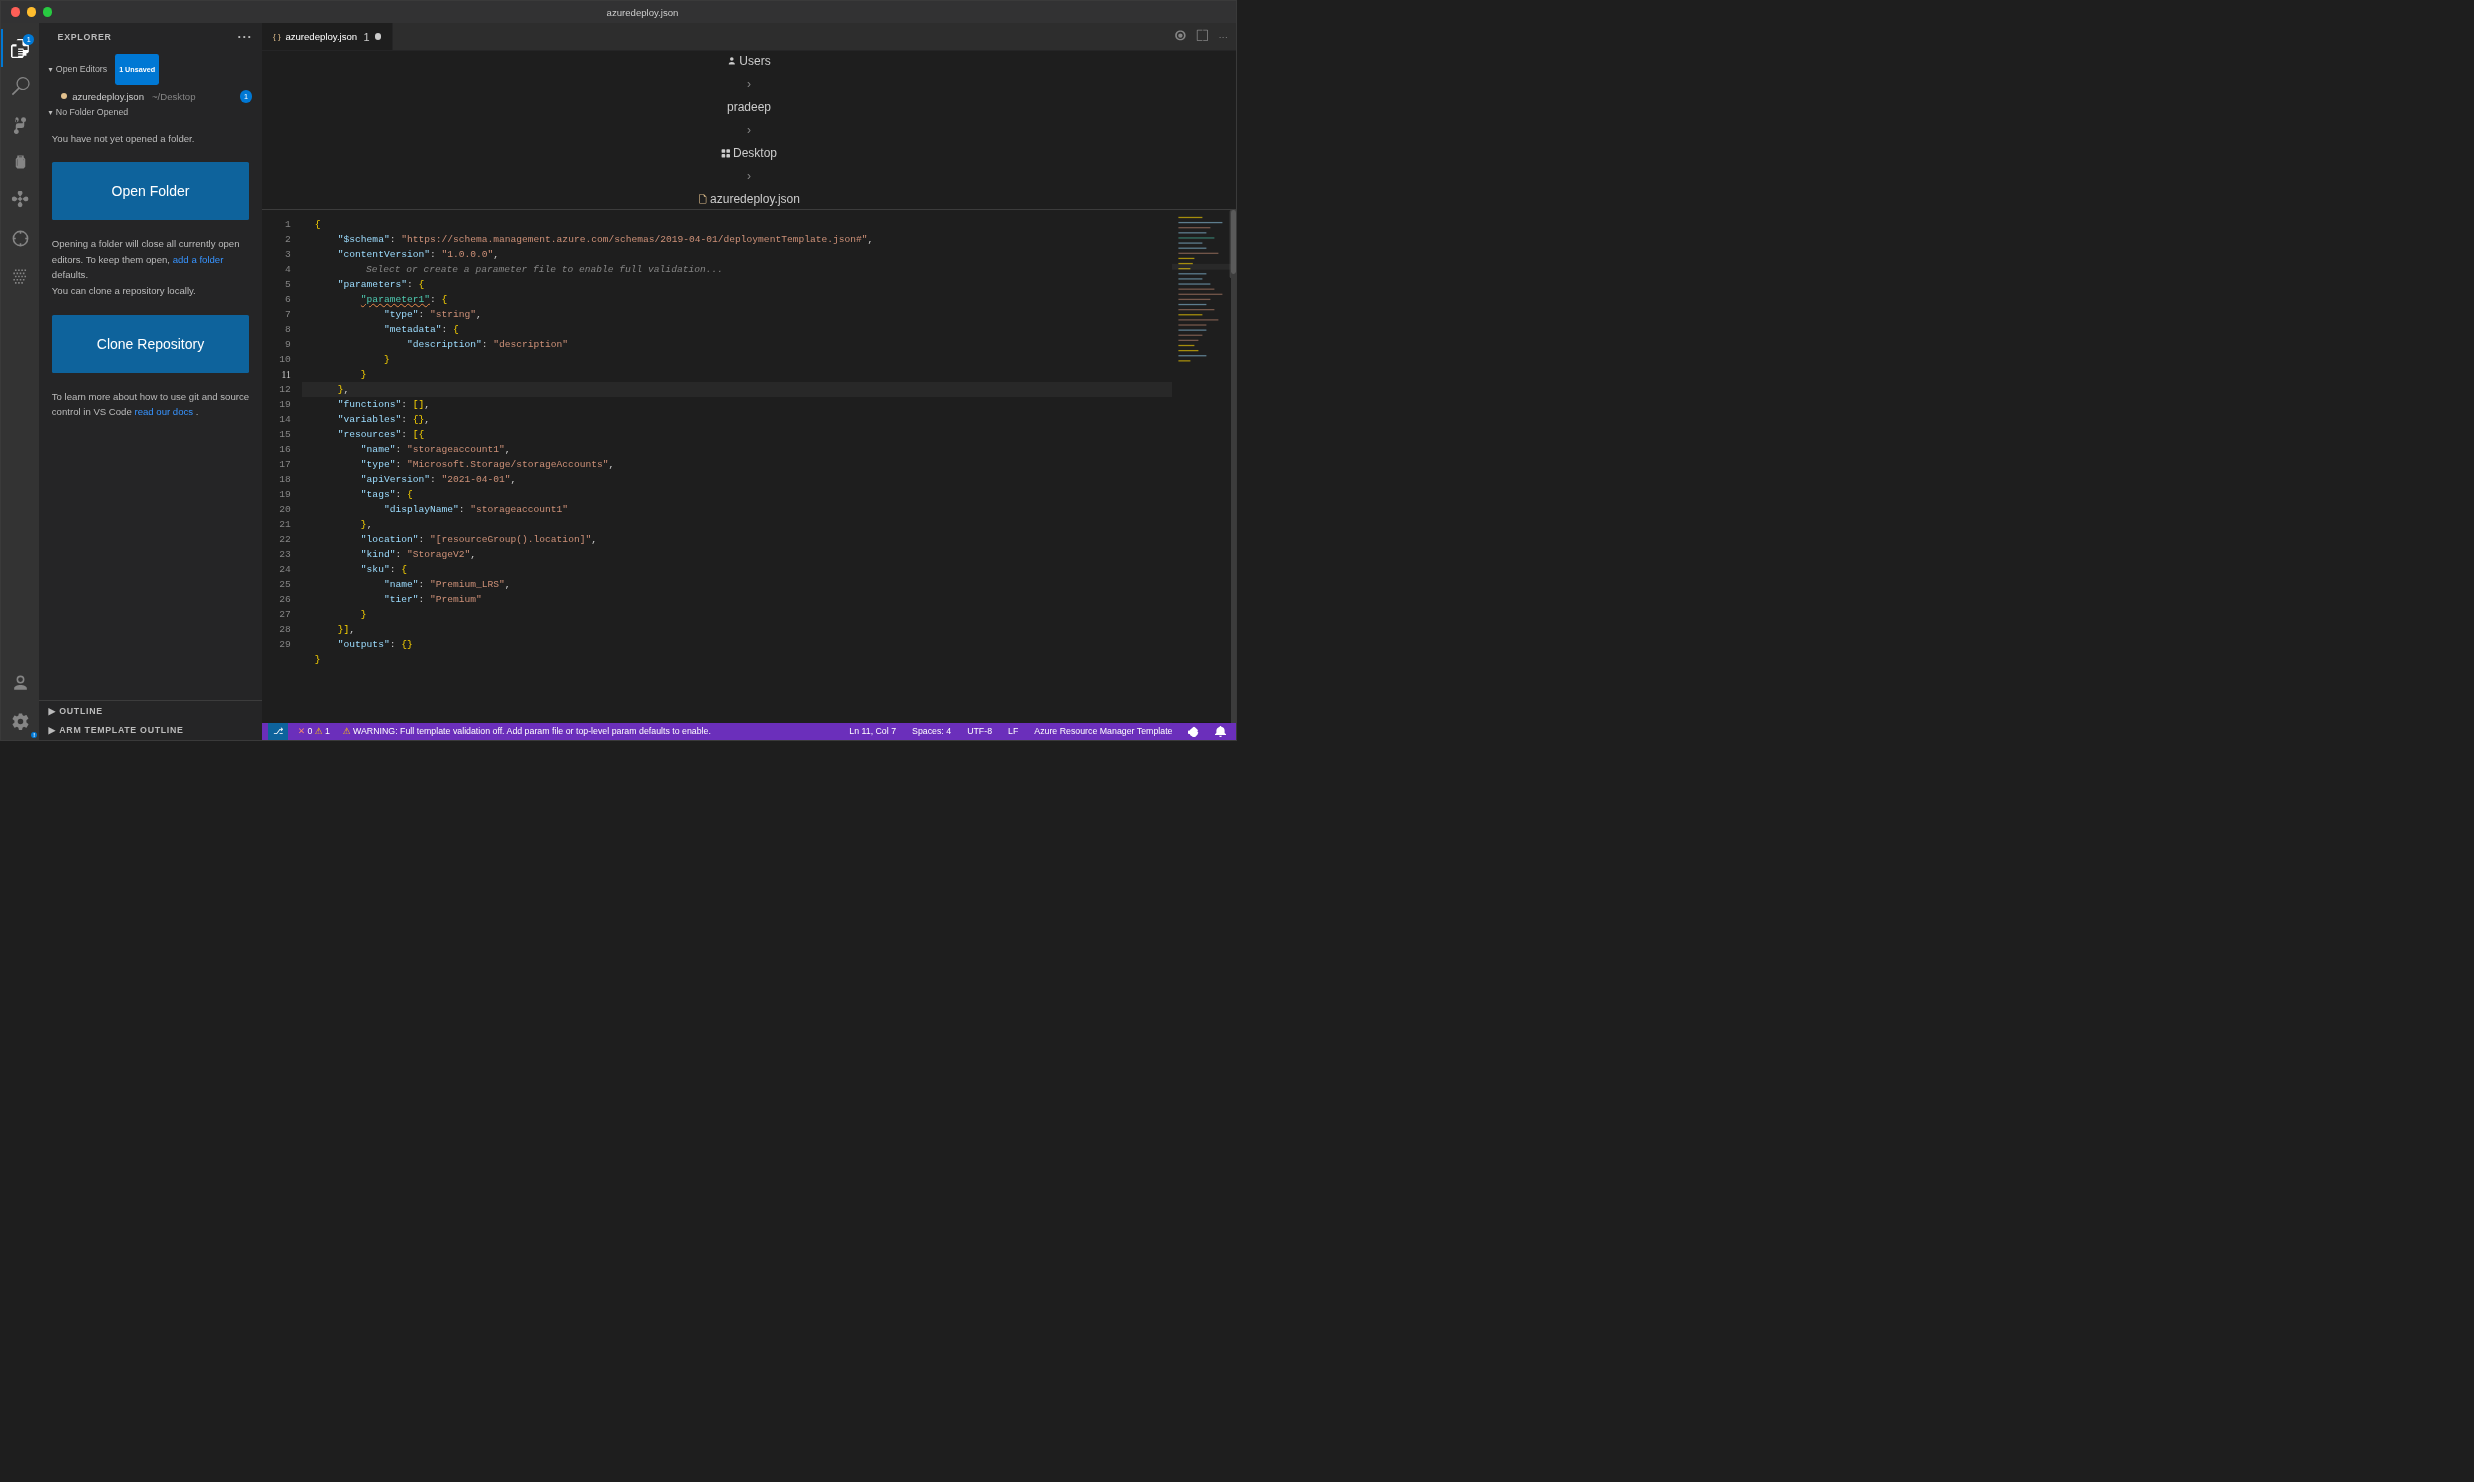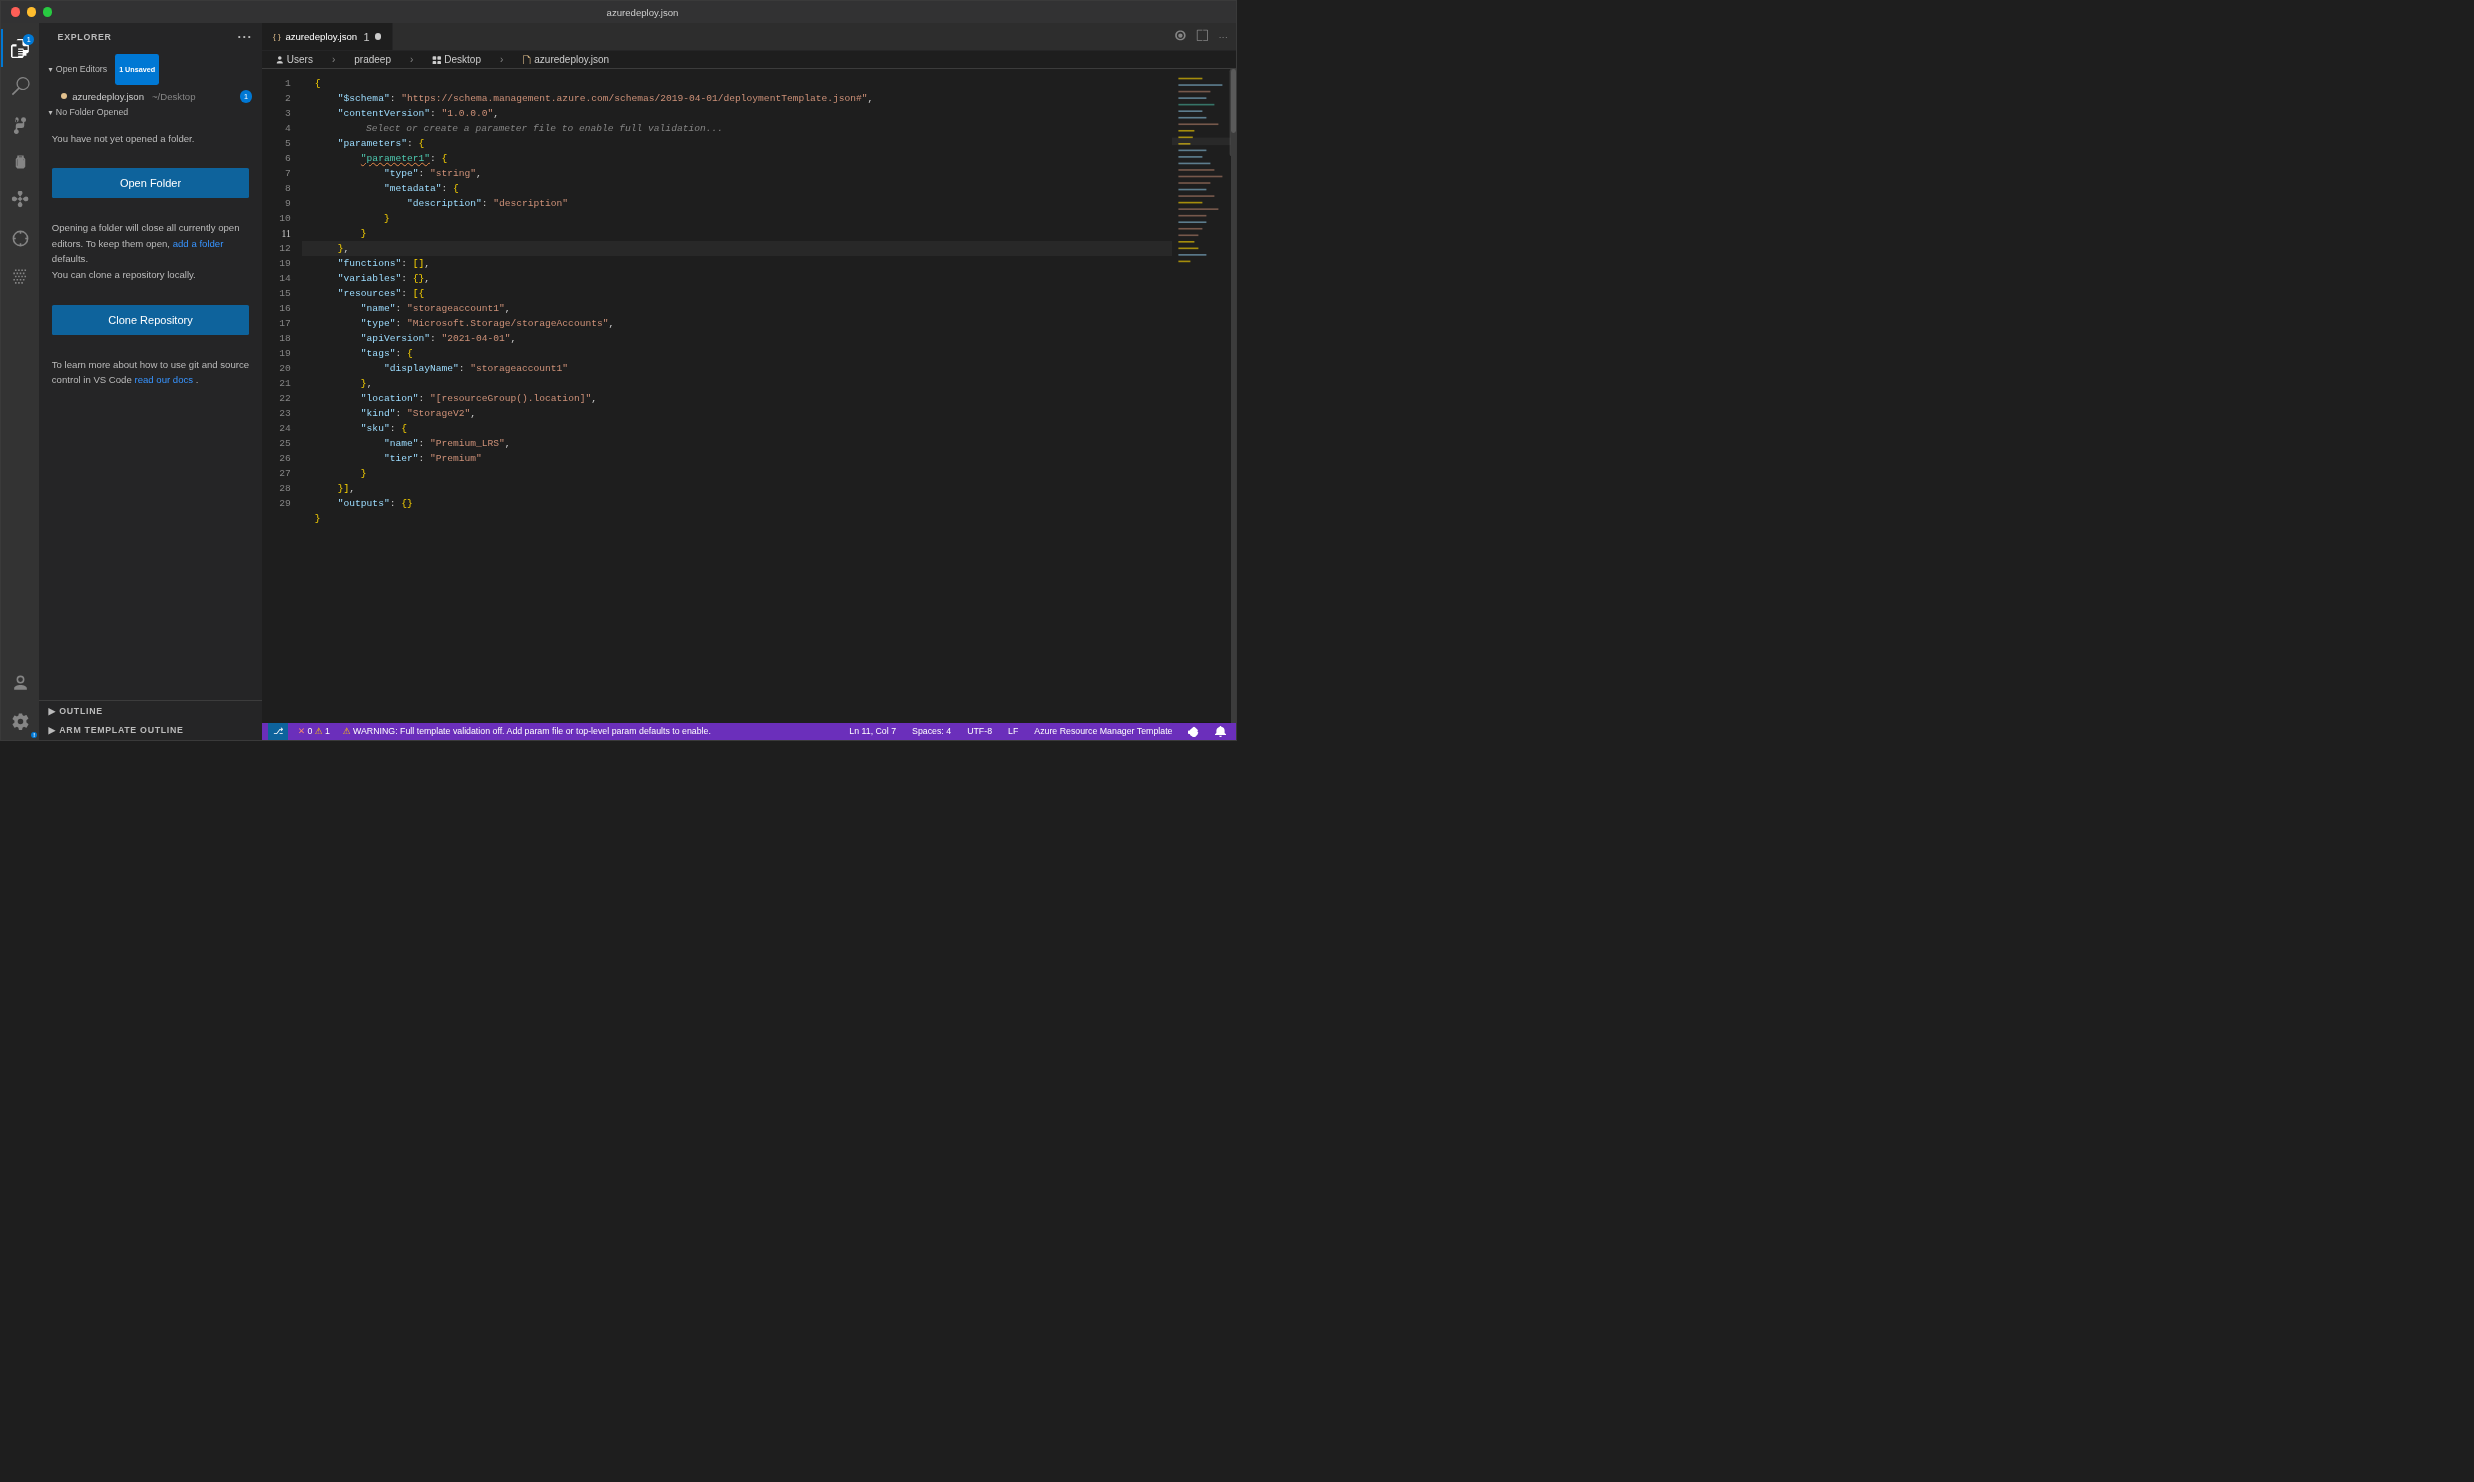--- a/index.html
+++ b/index.html
@@ -194,29 +194,29 @@
     .no-folder-section {
       padding: 9.6px 12.8px;
       font-size: 9.6px;
       color: #bbbbbb;
       line-height: 1.5;
     }
 
     .action-button {
       display: block;
       width: 100%;
-      padding: 9px 0;
+      padding: 21px 0;
       background: #0e639c;
       color: white;
       border: none;
       border-radius: 1.6px;
-      font-size: 11px;
+      font-size: 14px;
       cursor: pointer;
       text-align: center;
-      margin: 22px 0;
+      margin: 16px 0;
     }
 
     .sidebar-text {
       font-size: 9.6px;
       color: #bbbbbb;
       line-height: 1.6;
       margin: 1px 0;
     }
 
     .sidebar-link {
@@ -300,25 +300,26 @@
       padding: 1.6px;
       color: #858585;
     }
 
     
     .breadcrumb {
       background: #1e1e1e;
       padding: 3.2px 12.8px;
       display: flex;
       align-items: center;
-      gap: 19px;
-      font-size: 10px;
+      gap: 9px;
+      font-size: 12px;
       color: #858585;
       border-bottom: 0.8px solid #3c3c3c;
       flex-shrink: 0;
+      flex-direction: column;
     }
 
     .breadcrumb-sep { color: #858585; }
     .breadcrumb-item { color: #cccccc; cursor: pointer; display: flex; align-items: center; gap: 2.4px; }
 
     
     .code-editor {
       flex: 1;
       display: flex;
       overflow: hidden;

